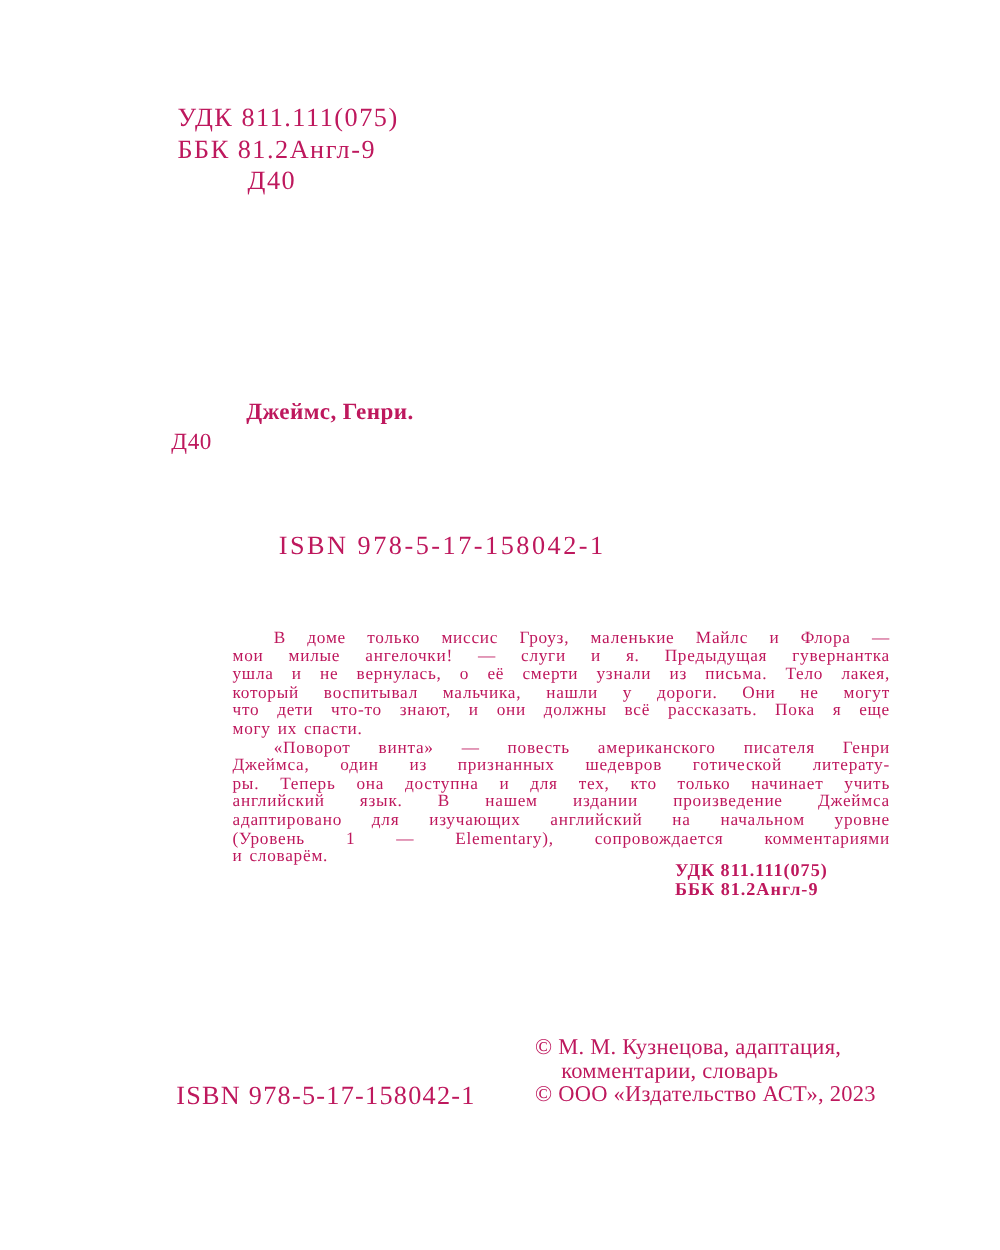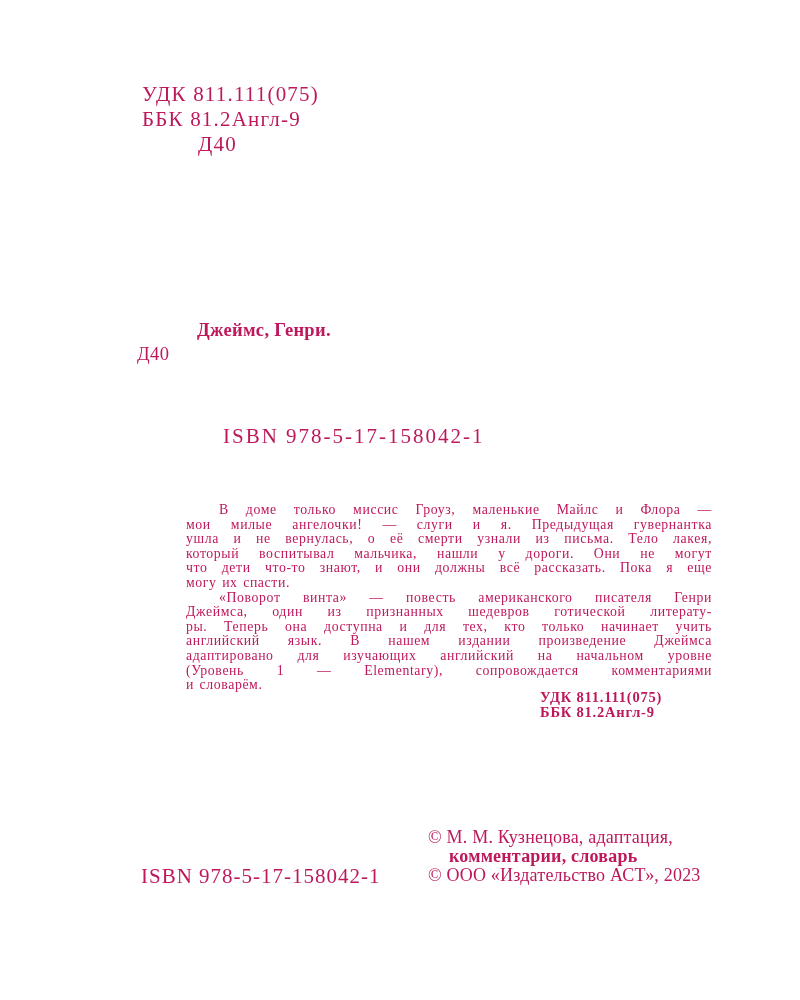--- a/index.html
+++ b/index.html
@@ -80,21 +80,21 @@
     position: absolute; left: 141px; top: 864px;
     font-size: 21px; letter-spacing: 1px;
     white-space: nowrap;
   }
   .copyright {
     position: absolute; left: 428px; top: 828px;
     font-size: 18px; line-height: 19.2px;
     letter-spacing: 0.2px;
     white-space: nowrap;
   }
-  .copyright .c-indent { padding-left: 21px; font-weight: bold; }
+  .copyright .c-indent { padding-left: 21px; }
 </style>
 </head>
 <body>
 
 <div class="page">
 
   <div class="top-block">
     <div>УДК 811.111(075)</div>
     <div>ББК 81.2Англ-9</div>
     <div class="author-code">Д40</div>

